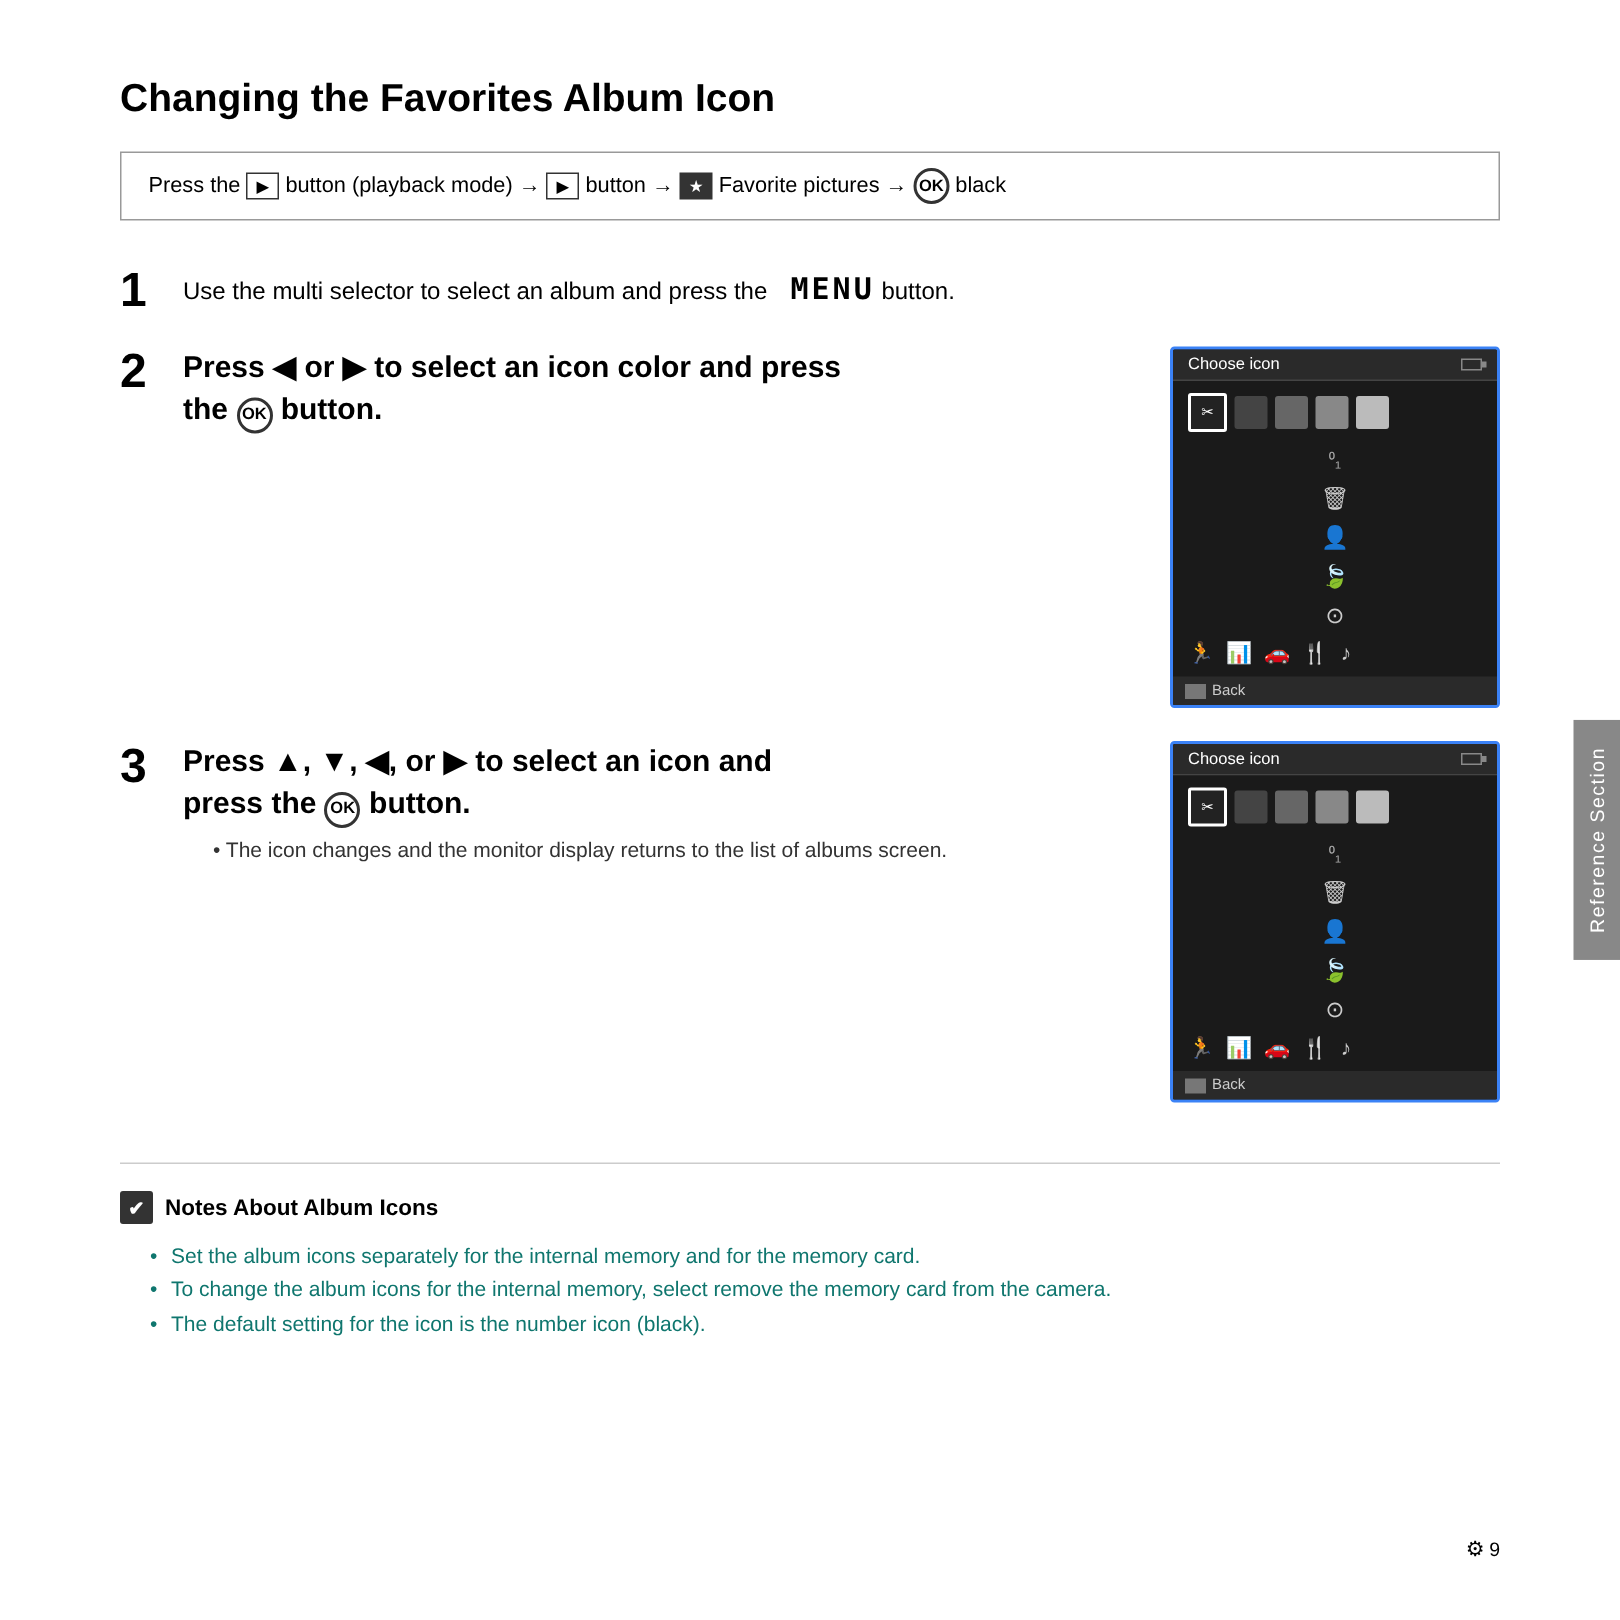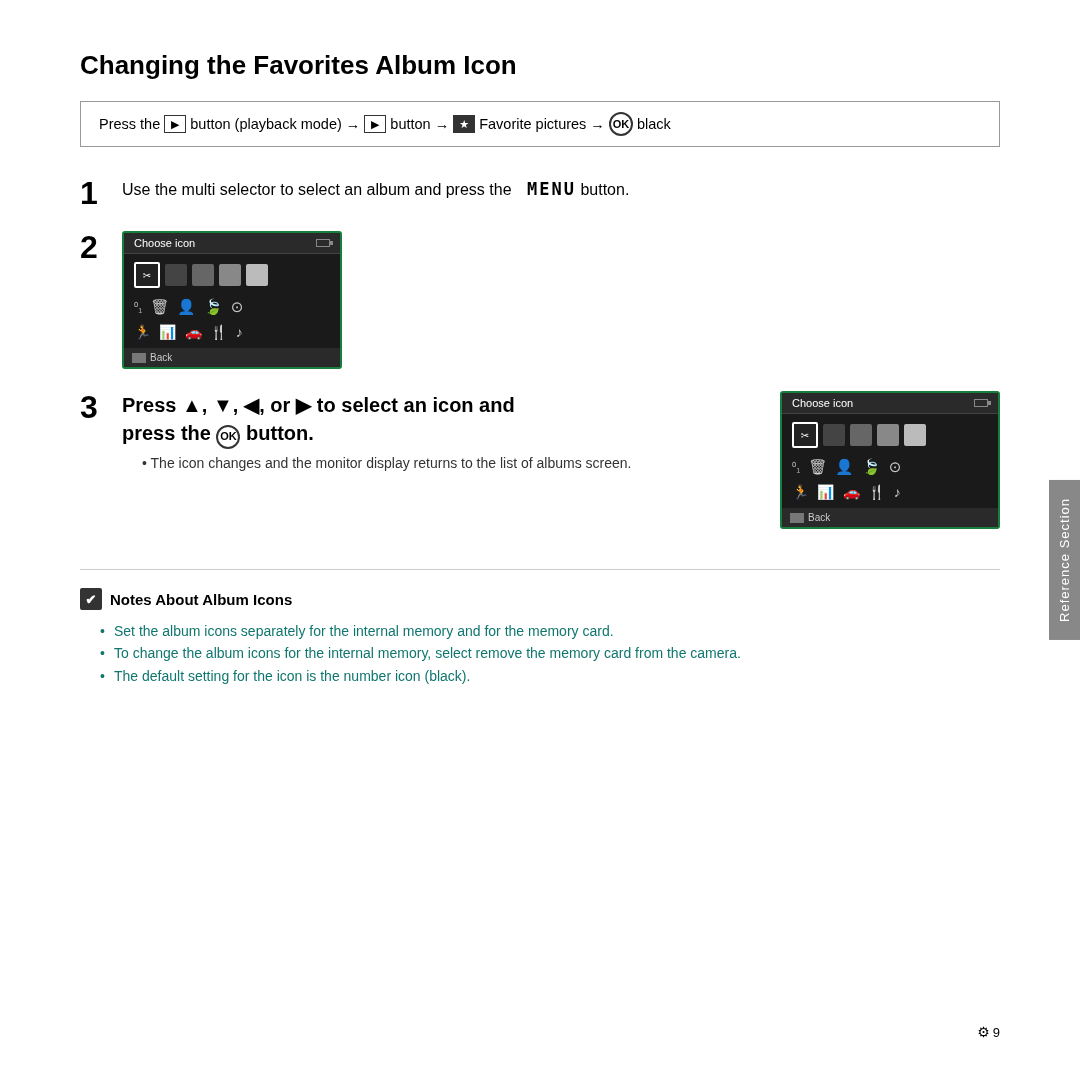--- a/index.html
+++ b/index.html
@@ -80,21 +80,21 @@
     }
 
     .step-text {
       font-size: 16px;
       line-height: 1.5;
     }
 
     .step-text .menu-text {
       font-family: monospace;
       font-weight: bold;
-      font-size: 17px;
+      font-size: 20px;
       letter-spacing: 2px;
       padding-left: 11px;
     }
 
     .step-row {
       display: flex;
       gap: 20px;
       align-items: flex-start;
     }
 
@@ -111,21 +111,21 @@
       font-size: 20px;
       font-weight: bold;
       line-height: 1.4;
     }
 
     
     .camera-screen {
       width: 220px;
       min-width: 220px;
       background: #1a1a1a;
-      border: 2px solid #15803d;
+      border: 2px solid #3b82f6;
       border-radius: 3px;
       padding: 0;
       overflow: hidden;
     }
 
     .screen-header {
       background: #2a2a2a;
       color: #fff;
       font-size: 11px;
       padding: 4px 10px;
@@ -147,20 +147,21 @@
       margin-bottom: 10px;
     }
 
     .icon-row {
       display: flex;
       gap: 8px;
       align-items: center;
       margin-bottom: 8px;
       color: #ccc;
       font-size: 15px;
+      flex-direction: column;
     }
 
     .icon-row-small {
       display: flex;
       gap: 8px;
       align-items: center;
       color: #ccc;
       font-size: 14px;
     }
 
@@ -322,20 +323,30 @@
         <span class="menu-text"> MENU</span>
         <span> button.</span>
       </p>
     </div>
   </div>
 
   <div class="step">
     <div class="step-number">2</div>
     <div class="step-content">
       <div class="step-row">
+        <div class="step-text-col">
+          <div class="step2-text">
+            <div class="bold-line">
+              Press ◀ or ▶ to select an icon color and press
+            </div>
+            <div class="bold-line">
+              the <span class="ok-btn" style="display:inline-flex; width:24px; height:24px; border-radius:50%; border:2px solid #333; font-size:11px; font-weight:bold; align-items:center; justify-content:center;">OK</span> button.
+            </div>
+          </div>
+        </div>
 
         <div class="camera-screen">
           <div class="screen-header">
             <span>Choose icon</span>
             <span class="battery-icon"></span>
           </div>
           <div class="screen-body">
 
             <div class="color-row">
               <div style="width:26px;height:26px;background:#222;border:2px solid #fff;border-radius:2px;display:flex;align-items:center;justify-content:center;">

